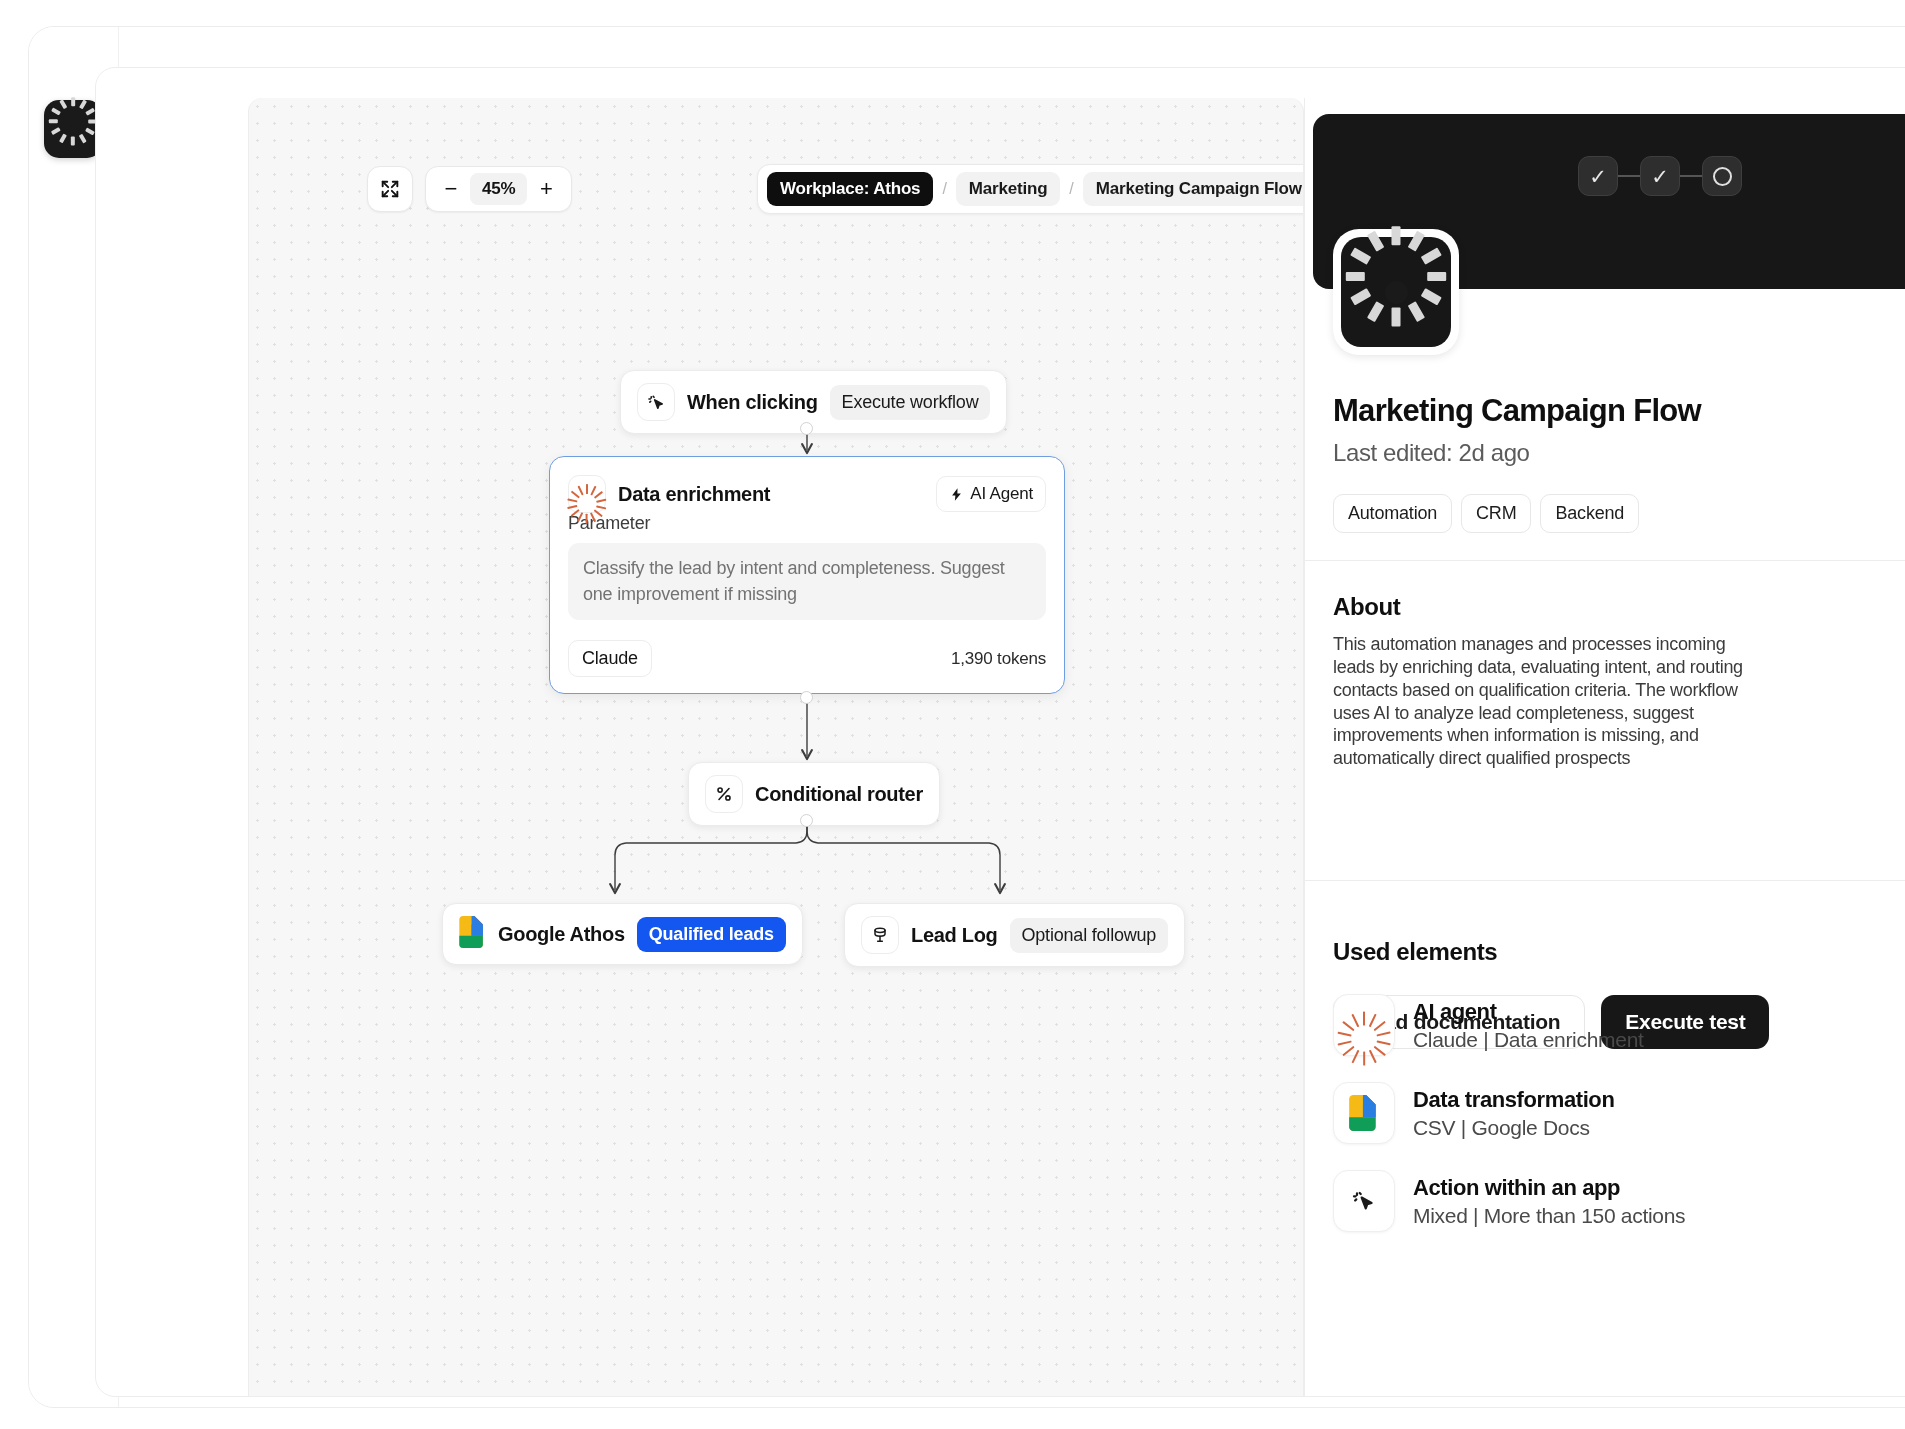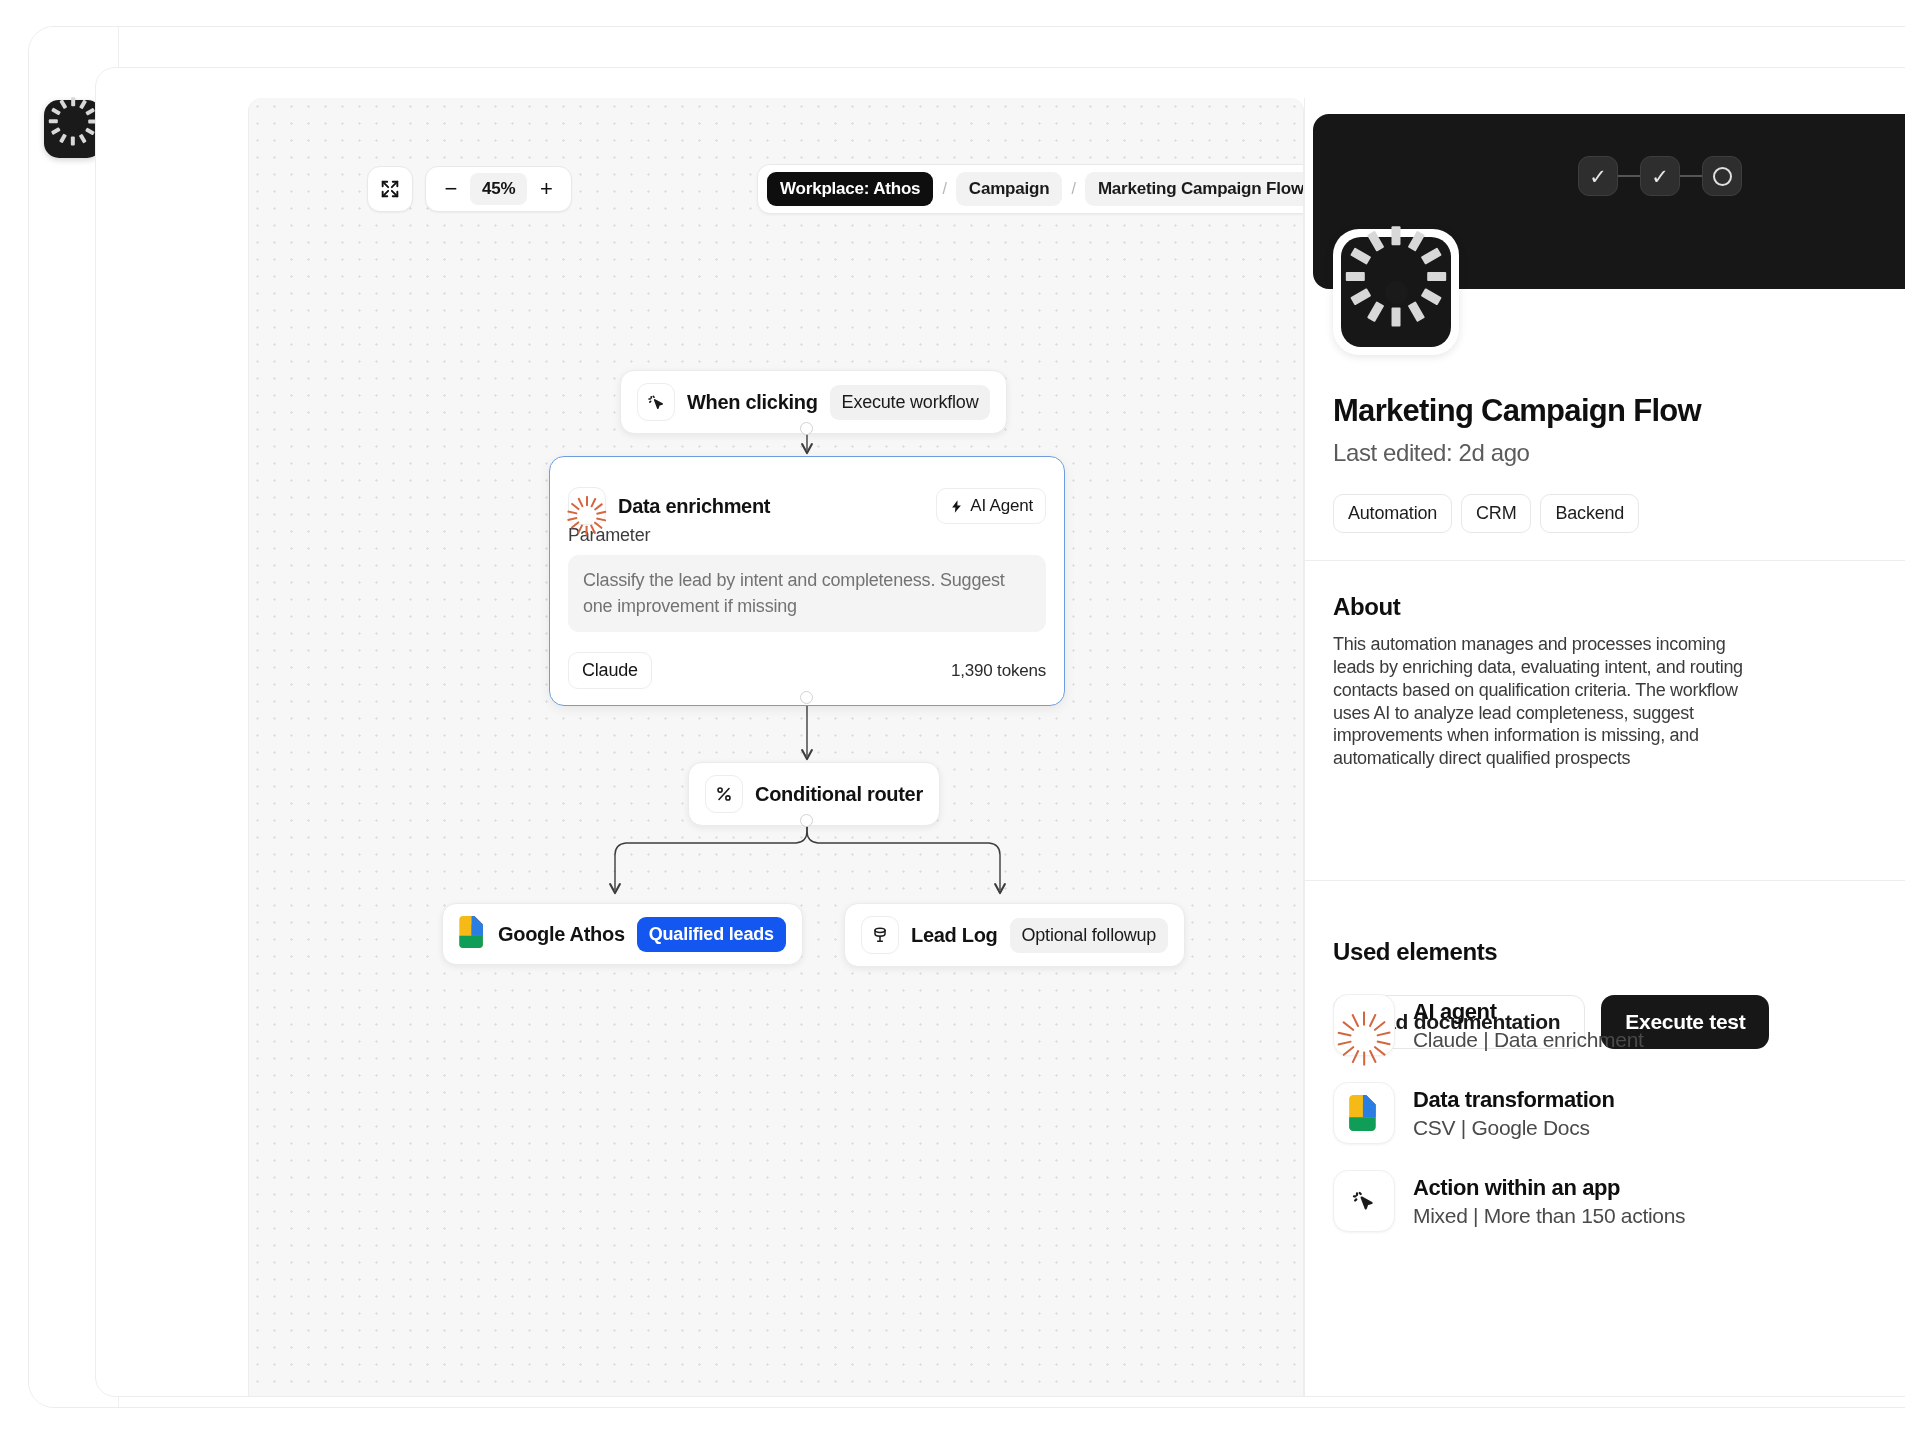--- a/index.html
+++ b/index.html
@@ -185,21 +185,21 @@
 
   
   .agent-card {
     position: absolute;
     left: 300px; top: 358px;
     width: 516px;
     background: #fff;
     border: 1.5px solid #6f9ee0;
     border-radius: 15px;
     box-shadow: 0 3px 12px rgba(0,0,0,.07);
-    padding: 30px 18px 16px;
+    padding: 18px 18px 16px;
   }
   .agent-head { display: flex; align-items: center; gap: 12px; }
   .agent-name {
     font-size: 20px; font-weight: 600; color: #121212;
     letter-spacing: -.3px;
   }
   .agent-badge {
     margin-left: auto;
     display: flex; align-items: center; gap: 6px;
     padding: 7px 12px;
@@ -436,21 +436,21 @@
         <div class="zoom-pill">
           <span class="zoom-sym">−</span>
           <span class="zoom-val">45%</span>
           <span class="zoom-sym">+</span>
         </div>
       </div>
 
       <div class="crumbs">
         <span class="crumb dark">Workplace: Athos</span>
         <span class="crumb-sep">/</span>
-        <span class="crumb">Campaign</span>
+        <span class="crumb">Marketing</span>
         <span class="crumb-sep">/</span>
         <span class="crumb">Marketing Campaign Flow</span>
       </div>
 
       <svg class="wires">
         <defs>
           <marker id="arw" markerWidth="9" markerHeight="9" refX="5.2" refY="4.5" orient="auto">
             <path d="M1,1 L7.4,4.5 L1,8" fill="none" stroke="#3d3d3d" stroke-width="1.5" stroke-linecap="round" stroke-linejoin="round"></path>
           </marker>
         </defs>

